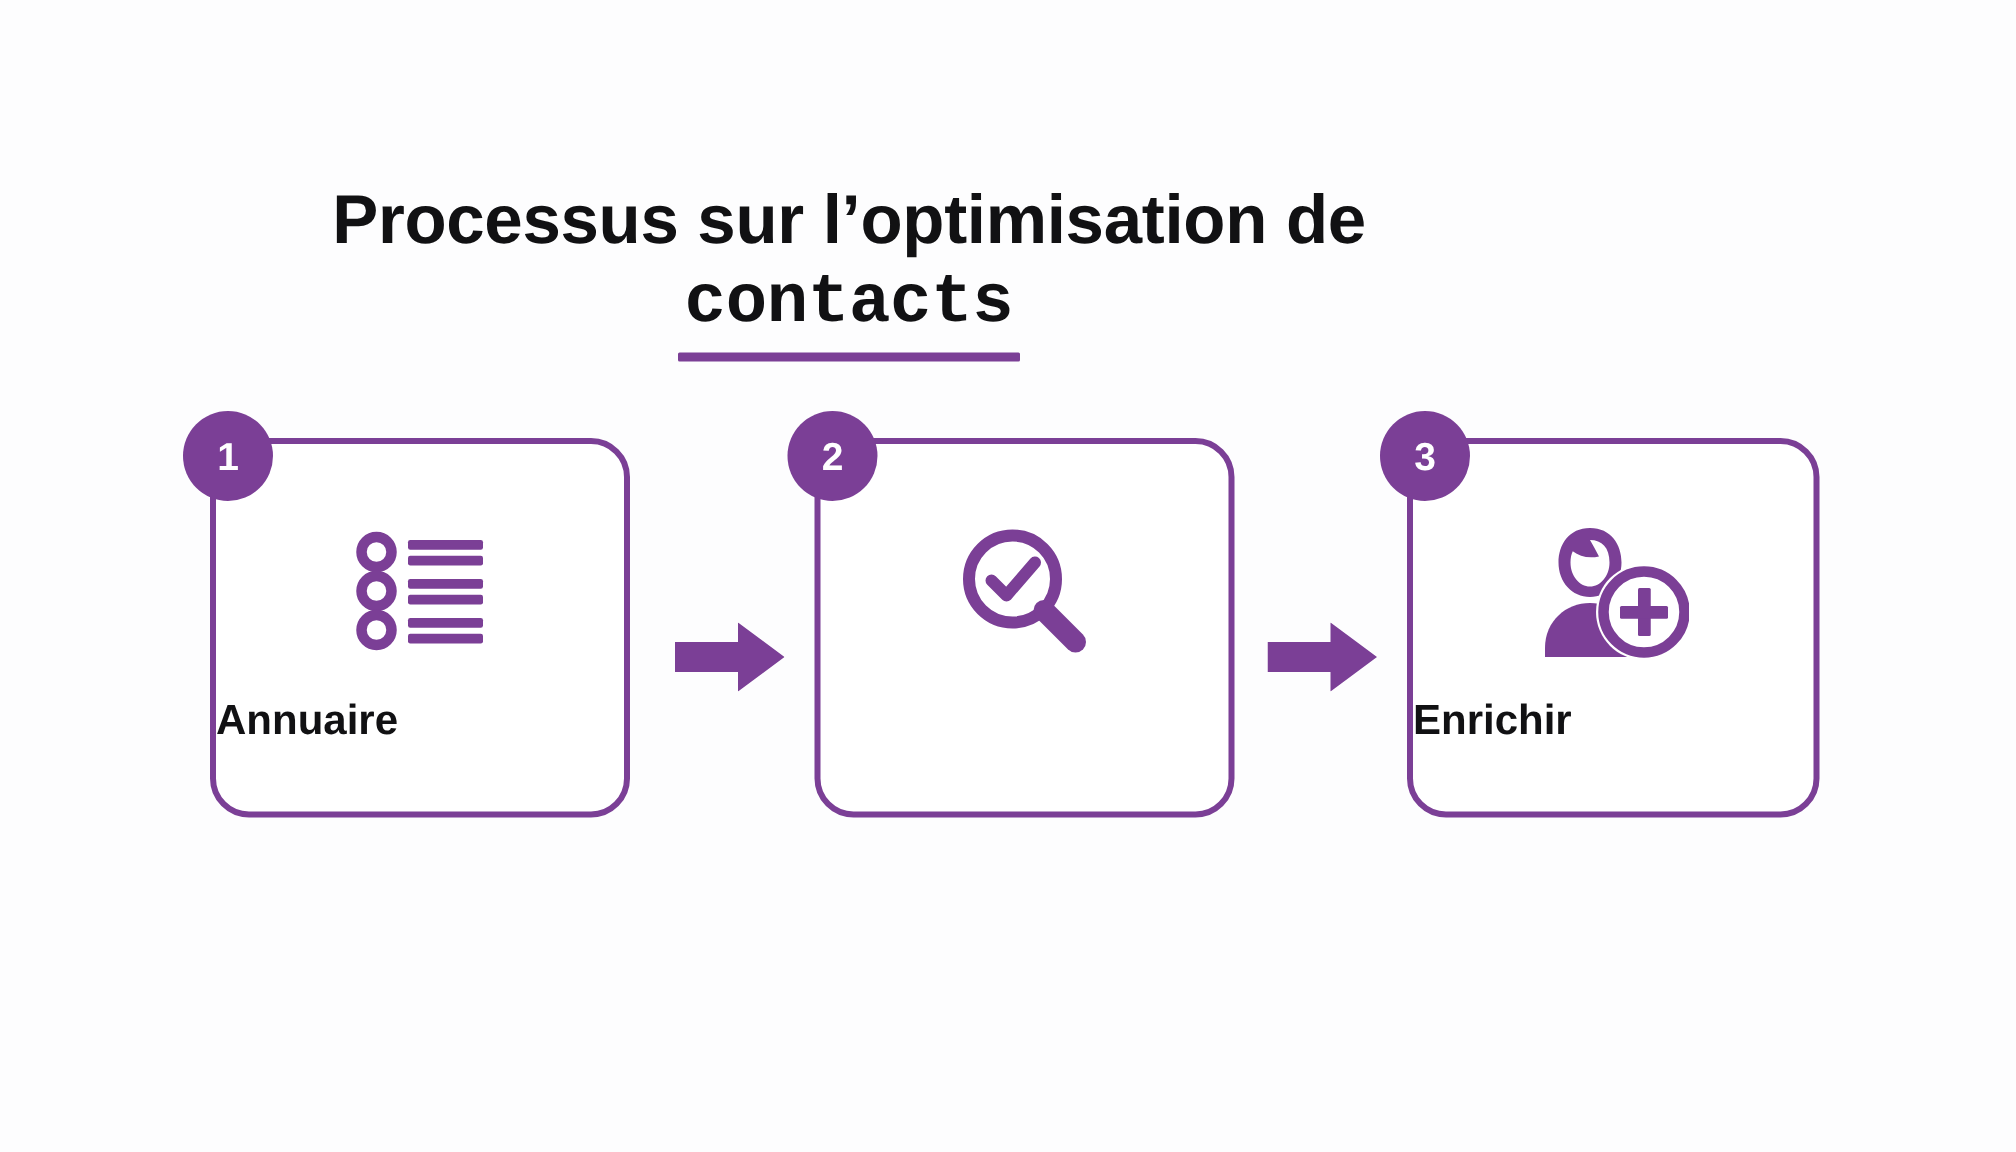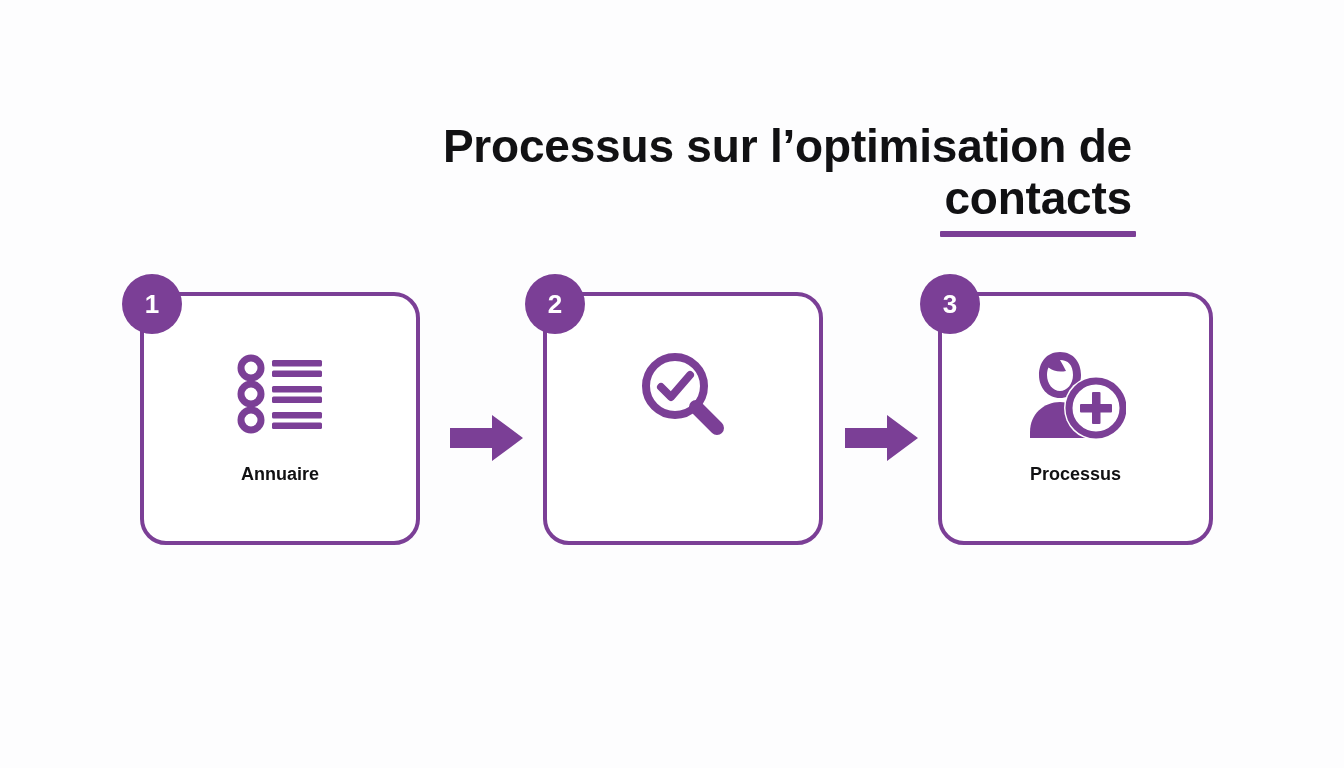--- a/index.html
+++ b/index.html
@@ -9,34 +9,35 @@
     font-family:"Liberation Sans", sans-serif;
     overflow:hidden;
   }
   #stage { position:relative; width:1344px; height:768px; }
 
   
   #title-block {
     position:absolute;
     left:0; top:120px;
     width:1132px;
-    text-align:right;
+    text-align:center;
   }
   .title-line {
     font-size:46px;
     font-weight:bold;
     color:#111113;
     letter-spacing:-0.2px;
     line-height:52px;
     white-space:nowrap;
   }
   .title-underlined {
     display:inline-block;
     position:relative;
     padding-bottom:4px;
+    font-family:Liberation Mono, monospace;
   }
   .title-underlined::after {
     content:"";
     position:absolute;
     left:-4px; right:-4px;
     bottom:-9px;
     height:6px;
     background:#7b3f96;
     border-radius:1px;
   }
@@ -78,22 +79,22 @@
     position:absolute;
     left:0; right:0; top:46px;
     height:104px;
     display:flex;
     align-items:center;
     justify-content:center;
   }
   .card-label {
     position:absolute;
     left:0; right:0; top:168px;
-    text-align:center;
-    font-size:18px;
+    text-align:left;
+    font-size:28px;
     font-weight:bold;
     color:#111113;
   }
 
   
   .flow-arrow {
     position:absolute;
     top:123px;
     width:73px; height:46px;
   }
@@ -174,21 +175,21 @@
                      L4 92 L64 92 L64 86
                      C64 68 50 56 34 56 Z"></path>
 
             <circle cx="70" cy="62" r="32" fill="#ffffff"></circle>
             <circle cx="70" cy="62" r="27" fill="none" stroke="#7b3f96" stroke-width="7"></circle>
             <rect x="66" y="46" width="8.5" height="32" rx="1"></rect>
             <rect x="54" y="58" width="32" height="8.5" rx="1"></rect>
           </g>
         </svg>
       </div>
-      <div class="card-label">Processus</div>
+      <div class="card-label">Enrichir</div>
     </div>
 
     <div class="flow-arrow a1">
       <svg width="73" height="46" viewBox="0 0 73 46" aria-hidden="true">
         <polygon points="0,13 42,13 42,0 73,23 42,46 42,33 0,33" fill="#7b3f96"></polygon>
       </svg>
     </div>
     <div class="flow-arrow a2">
       <svg width="73" height="46" viewBox="0 0 73 46" aria-hidden="true">
         <polygon points="0,13 42,13 42,0 73,23 42,46 42,33 0,33" fill="#7b3f96"></polygon>

